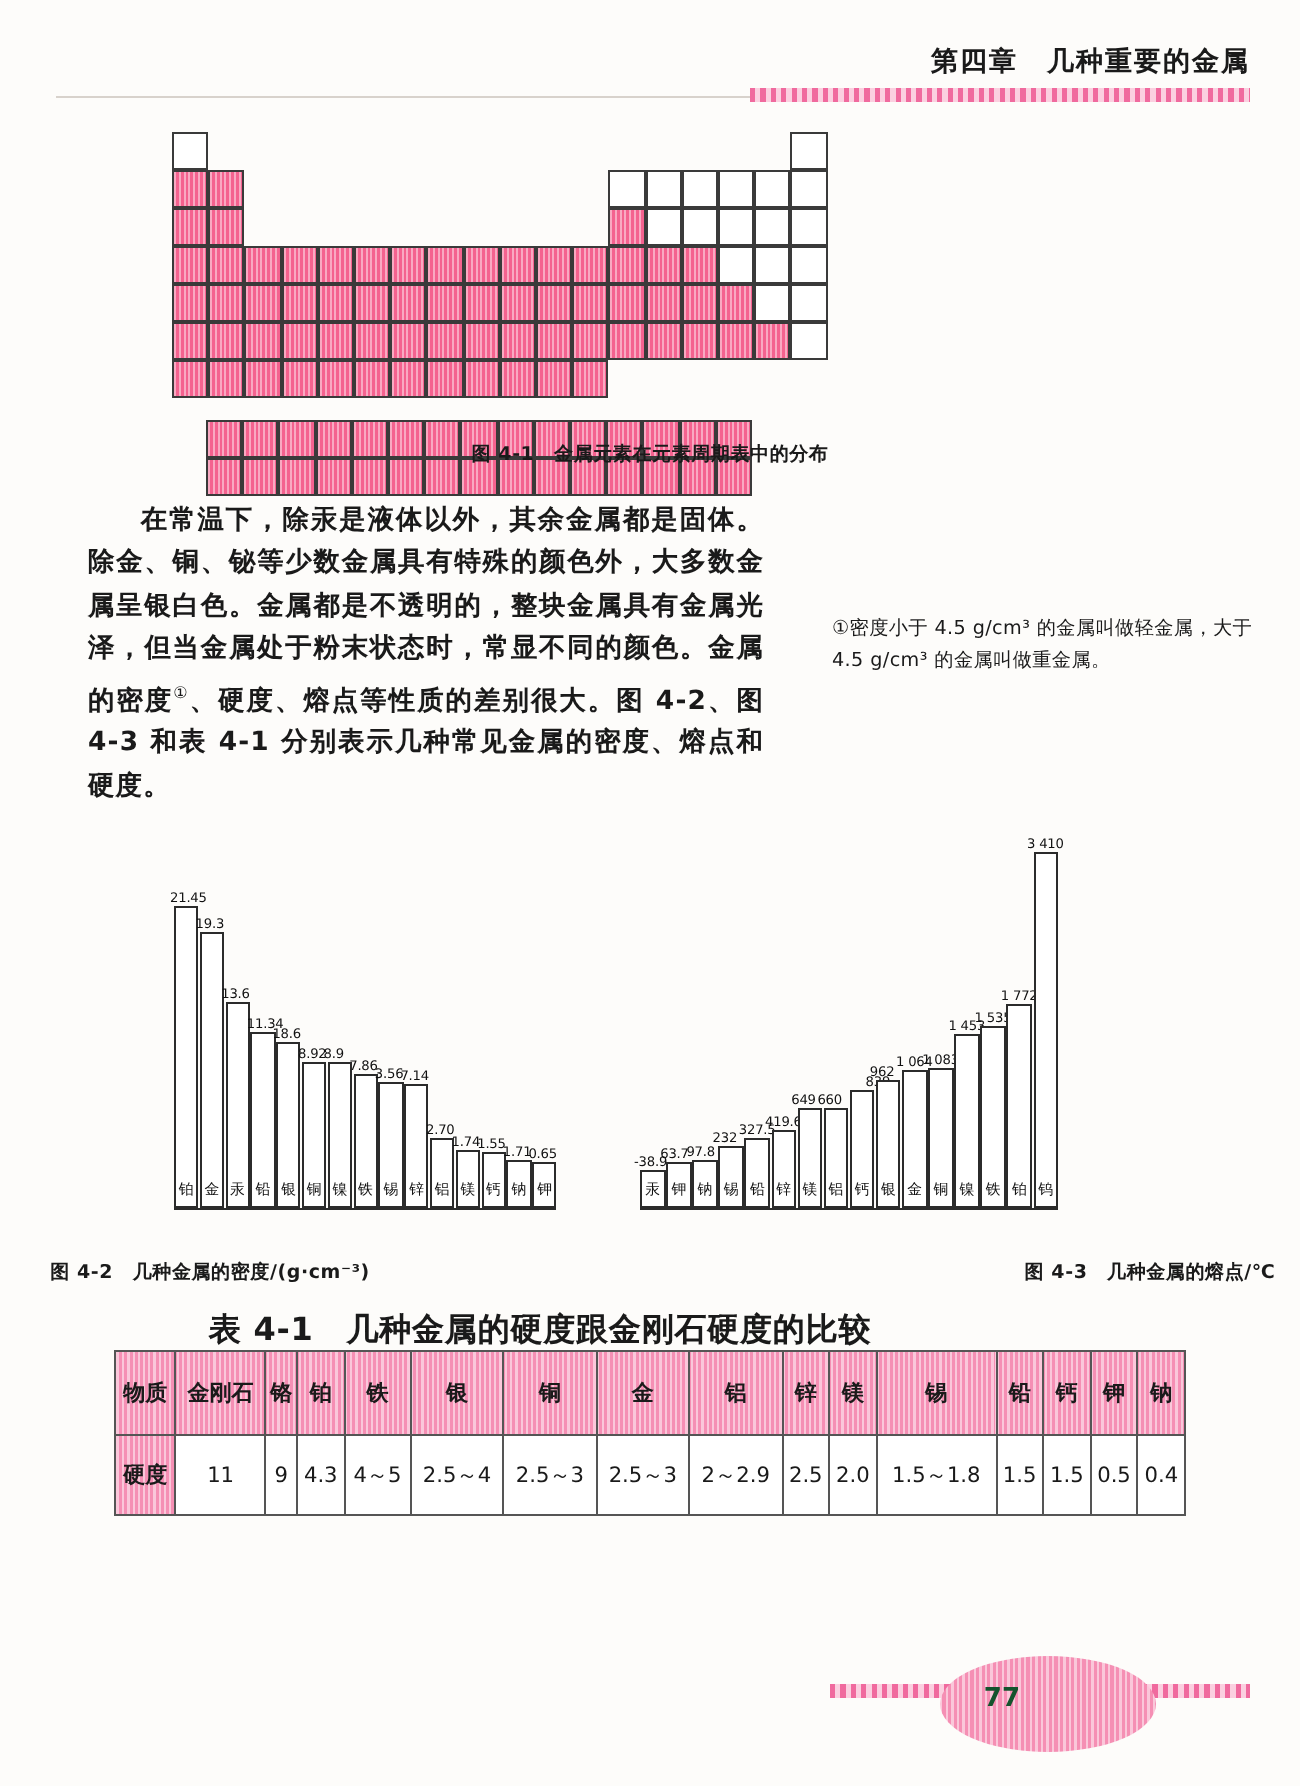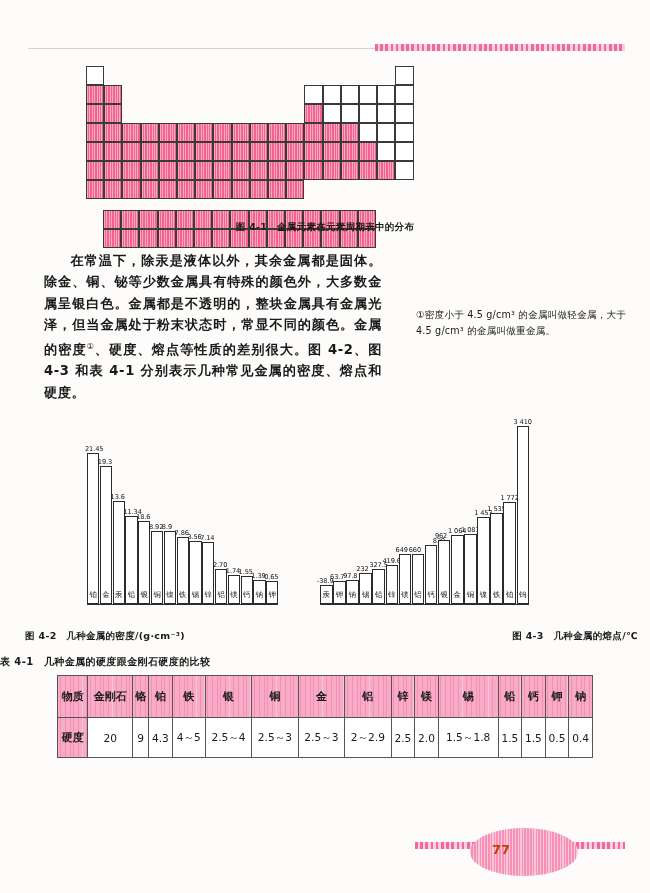--- a/index.html
+++ b/index.html
@@ -91,21 +91,21 @@
     text-align:center;
     color:#111;
   }
   .axis-base {
     position:absolute; background:#2b2b2b; height:1px;
   }
 
   
   .table-title {
     position:absolute; left:0; top:655px; width:540px;
-    font-size:10px; font-weight:bold; letter-spacing:.4px;
+    text-align:center; font-size:16px; font-weight:bold; letter-spacing:.4px;
   }
   .dtable {
     position:absolute; left:57px; top:675px;
     border-collapse:collapse;
     width:536px;
   }
   .dtable td, .dtable th {
     border:1px solid #555;
     text-align:center;
     vertical-align:middle;
@@ -146,27 +146,28 @@
     position:absolute; right:72px; bottom:17px; width:108px; height:48px;
     border-radius:50%;
     background:
       repeating-linear-gradient(90deg,
         rgba(255,255,255,.5) 0px, rgba(255,255,255,.5) 1.2px,
         rgba(255,255,255,0) 1.2px, rgba(255,255,255,0) 2.8px),
       #f58fb4;
   }
   .page-num {
     position:absolute; right:140px; bottom:36px;
-    font-size:13px; font-weight:bold; color:#c2410c;
+    font-size:13px; font-weight:bold; color:#14532d;
   }
 </style>
 </head>
 <body>
 
 <div class="header">
+  <div class="header-title">第四章　几种重要的金属</div>
   <div class="header-rule"></div>
   <div class="header-dots"></div>
 </div>
 
 <div class="ptable-fig">
   <div class="ptable" id="ptable">
       <div class="pcell" style="left: 0px; top: 0px; width: 18.2px; height: 19px;"></div>
       <div class="pcell" style="left: 309.4px; top: 0px; width: 18.2px; height: 19px;"></div>
       <div class="pcell m" style="left: 0px; top: 19px; width: 18.2px; height: 19px;"></div>
       <div class="pcell m" style="left: 18.2px; top: 19px; width: 18.2px; height: 19px;"></div>
@@ -324,21 +325,21 @@
     <div class="bar" style="left: 130px; width: 12.2px; top: 169.216px; height: 34.7838px;"></div>
     <div class="bar-val" style="left: 128px; top: 161.216px;">2.70</div>
     <div class="bar-lab" style="left: 130px; width: 12.2px; top: 190px;">铝</div>
     <div class="bar" style="left: 142.8px; width: 12.2px; top: 175.184px; height: 28.8162px;"></div>
     <div class="bar-val" style="left: 140.8px; top: 167.184px;">1.74</div>
     <div class="bar-lab" style="left: 142.8px; width: 12.2px; top: 190px;">镁</div>
     <div class="bar" style="left: 155.6px; width: 12.2px; top: 176.365px; height: 27.6351px;"></div>
     <div class="bar-val" style="left: 153.6px; top: 168.365px;">1.55</div>
     <div class="bar-lab" style="left: 155.6px; width: 12.2px; top: 190px;">钙</div>
     <div class="bar" style="left: 168.4px; width: 12.2px; top: 179.97px; height: 24.0297px;"></div>
-    <div class="bar-val" style="left: 166.4px; top: 171.97px;">1.39</div>
+    <div class="bar-val" style="left: 166.4px; top: 171.97px;">1.71</div>
     <div class="bar-lab" style="left: 168.4px; width: 12.2px; top: 190px;">钠</div>
     <div class="bar" style="left: 181.2px; width: 12.2px; top: 180.654px; height: 23.3459px;"></div>
     <div class="bar-val" style="left: 179.2px; top: 172.654px;">0.65</div>
     <div class="bar-lab" style="left: 181.2px; width: 12.2px; top: 190px;">钾</div>
     <div class="axis-base" style="left: 2px; top: 204px; width: 191.4px;"></div>
   </div>
 <div class="fig-caption" style="left:-220px; top:630px;">图 4-2　几种金属的密度/(g·cm⁻³)</div>
 
 <div class="chart" id="chart-melt" style="left:318px; top:400px; width:240px; height:215px;">
     <div class="bar" style="left: 2px; width: 12.6px; top: 184.5px; height: 19.5px;"></div>
@@ -411,21 +412,21 @@
         <td>锡</td>
         <td>铅</td>
         <td>钙</td>
         <td>钾</td>
         <td>钠</td>
       </tr>
     </thead>
   <tbody>
       <tr id="tbody-row">
         <td class="rowhdr">硬度</td>
-        <td>20</td>
+        <td>11</td>
         <td>9</td>
         <td>4.3</td>
         <td>4～5</td>
         <td>2.5～4</td>
         <td>2.5～3</td>
         <td>2.5～3</td>
         <td>2～2.9</td>
         <td>2.5</td>
         <td>2.0</td>
         <td>1.5～1.8</td>

